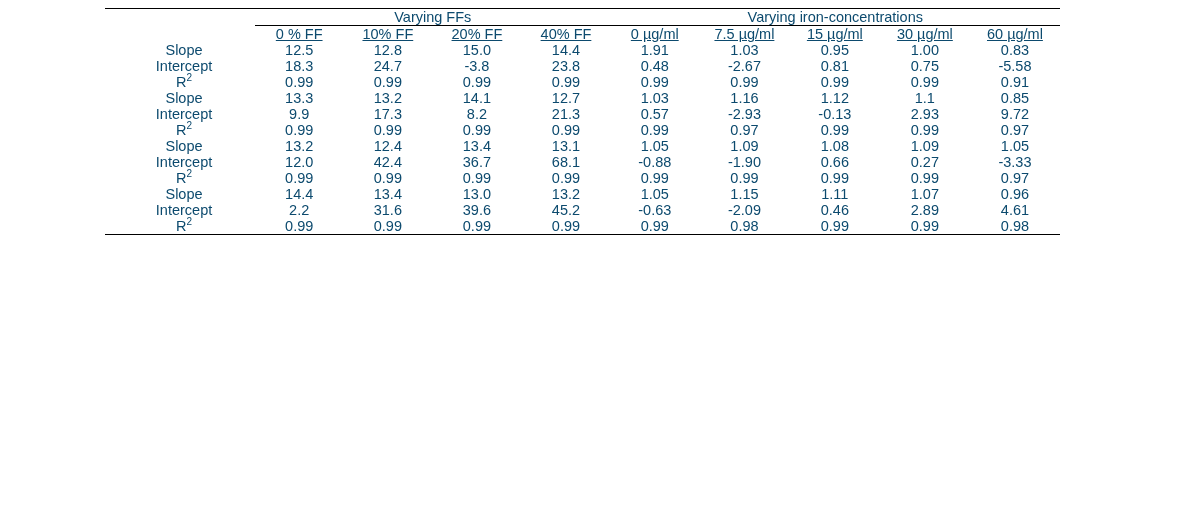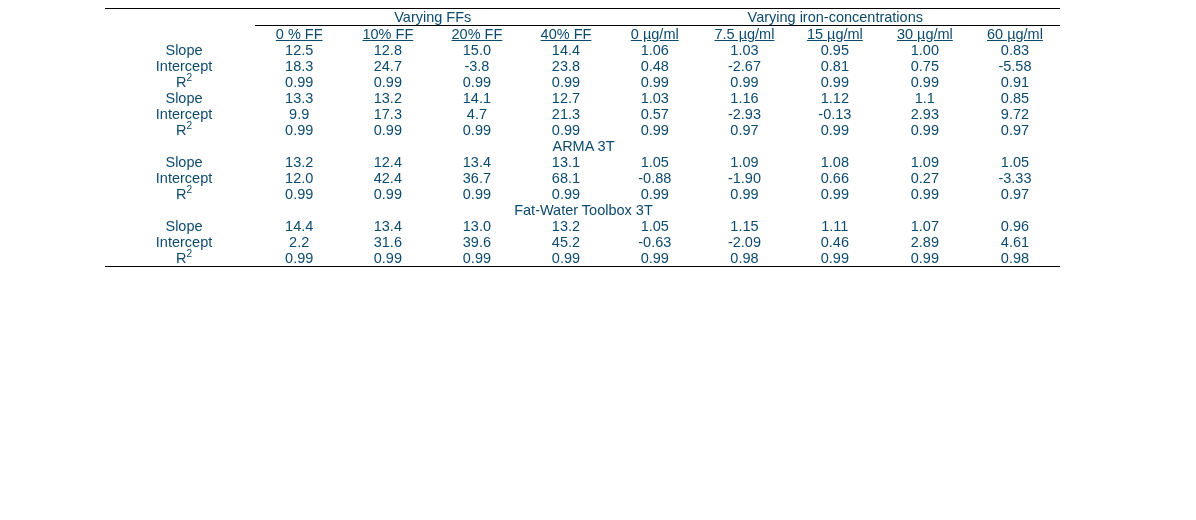--- a/index.html
+++ b/index.html
@@ -112,21 +112,21 @@
           <td>15 µg/ml</td>
           <td>30 µg/ml</td>
           <td>60 µg/ml</td>
         </tr>
         <tr class="data-row">
           <td class="row-label">Slope</td>
           <td>12.5</td>
           <td>12.8</td>
           <td>15.0</td>
           <td>14.4</td>
-          <td>1.06</td>
+          <td>1.91</td>
           <td>1.03</td>
           <td>0.95</td>
           <td>1.00</td>
           <td>0.83</td>
         </tr>
         <tr class="data-row">
           <td class="row-label">Intercept</td>
           <td>18.3</td>
           <td>24.7</td>
           <td>-3.8</td>
@@ -158,42 +158,39 @@
           <td>1.03</td>
           <td>1.16</td>
           <td>1.12</td>
           <td>1.1</td>
           <td>0.85</td>
         </tr>
         <tr class="data-row">
           <td class="row-label">Intercept</td>
           <td>9.9</td>
           <td>17.3</td>
-          <td>4.7</td>
+          <td>8.2</td>
           <td>21.3</td>
           <td>0.57</td>
           <td>-2.93</td>
           <td>-0.13</td>
           <td>2.93</td>
           <td>9.72</td>
         </tr>
         <tr class="data-row">
           <td class="row-label">R<sup class="sq">2</sup></td>
           <td>0.99</td>
           <td>0.99</td>
           <td>0.99</td>
           <td>0.99</td>
           <td>0.99</td>
           <td>0.97</td>
           <td>0.99</td>
           <td>0.99</td>
           <td>0.97</td>
-        </tr>
-        <tr class="section-row">
-          <td colspan="10" class="section-label">ARMA 3T</td>
         </tr>
         <tr class="data-row">
           <td class="row-label">Slope</td>
           <td>13.2</td>
           <td>12.4</td>
           <td>13.4</td>
           <td>13.1</td>
           <td>1.05</td>
           <td>1.09</td>
           <td>1.08</td>
@@ -217,23 +214,20 @@
           <td>0.99</td>
           <td>0.99</td>
           <td>0.99</td>
           <td>0.99</td>
           <td>0.99</td>
           <td>0.99</td>
           <td>0.99</td>
           <td>0.99</td>
           <td>0.97</td>
         </tr>
-        <tr class="section-row">
-          <td colspan="10" class="section-label">Fat-Water Toolbox 3T</td>
-        </tr>
         <tr class="data-row">
           <td class="row-label">Slope</td>
           <td>14.4</td>
           <td>13.4</td>
           <td>13.0</td>
           <td>13.2</td>
           <td>1.05</td>
           <td>1.15</td>
           <td>1.11</td>
           <td>1.07</td>

